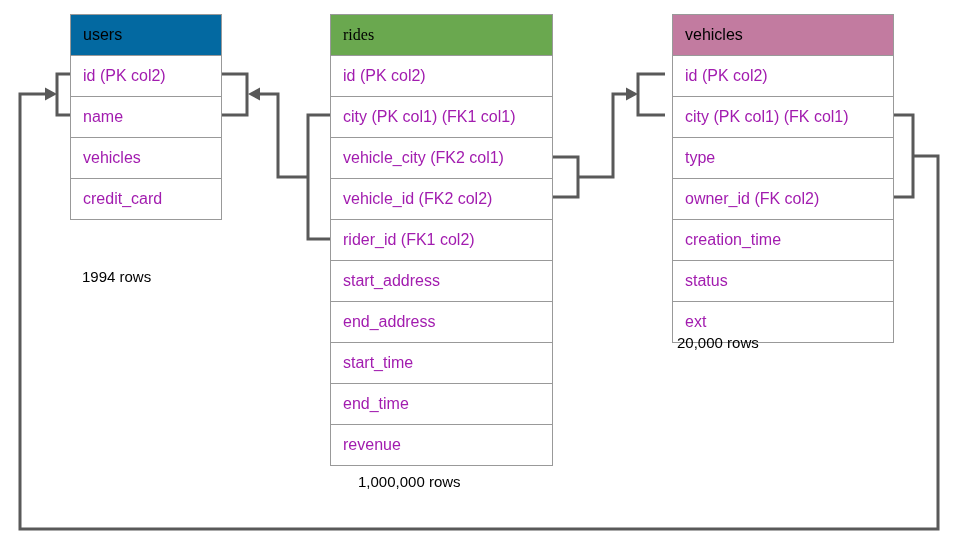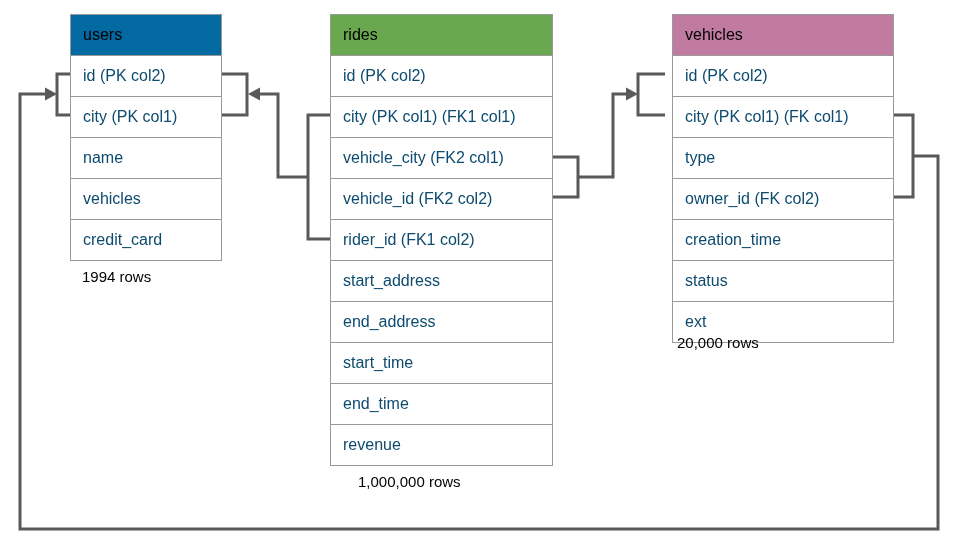--- a/index.html
+++ b/index.html
@@ -39,21 +39,21 @@
     font-size: 16px;
     color: #000000;
     box-sizing: border-box;
   }
   .db-table-row {
     height: 41px;
     display: flex;
     align-items: center;
     padding-left: 12px;
     font-size: 16px;
-    color: #0c4a6e;
+    color: #a21caf;
     border-top: 1px solid #999999;
     box-sizing: border-box;
     background: #ffffff;
   }
   .row-count {
     position: absolute;
     font-size: 15px;
     color: #000000;
     z-index: 2;
   }
@@ -93,29 +93,28 @@
     <g fill="#595959" stroke="none">
       <polygon points="248,94 260,87.5 260,100.5"></polygon>
       <polygon points="638,94 626,87.5 626,100.5"></polygon>
       <polygon points="57,94 45,87.5 45,100.5"></polygon>
     </g>
   </svg>
 
   <div class="db-table" id="table-users">
     <div class="db-table-header" style="background: #0369a1;">users</div>
     <div class="db-table-row">id (PK col2)</div>
-    <div class="db-table-row">city (PK col1)</div>
     <div class="db-table-row">name</div>
     <div class="db-table-row">vehicles</div>
     <div class="db-table-row">credit_card</div>
   </div>
   <div class="row-count" id="rowcount-users">1994 rows</div>
 
   <div class="db-table" id="table-rides">
-    <div class="db-table-header" style="background: rgb(106, 168, 79);">rides</div>
+    <div class="db-table-header" style="background: rgb(106, 168, 79); font-family: Liberation Serif, serif;">rides</div>
     <div class="db-table-row">id (PK col2)</div>
     <div class="db-table-row">city (PK col1) (FK1 col1)</div>
     <div class="db-table-row">vehicle_city (FK2 col1)</div>
     <div class="db-table-row">vehicle_id (FK2 col2)</div>
     <div class="db-table-row">rider_id (FK1 col2)</div>
     <div class="db-table-row">start_address</div>
     <div class="db-table-row">end_address</div>
     <div class="db-table-row">start_time</div>
     <div class="db-table-row">end_time</div>
     <div class="db-table-row">revenue</div>

